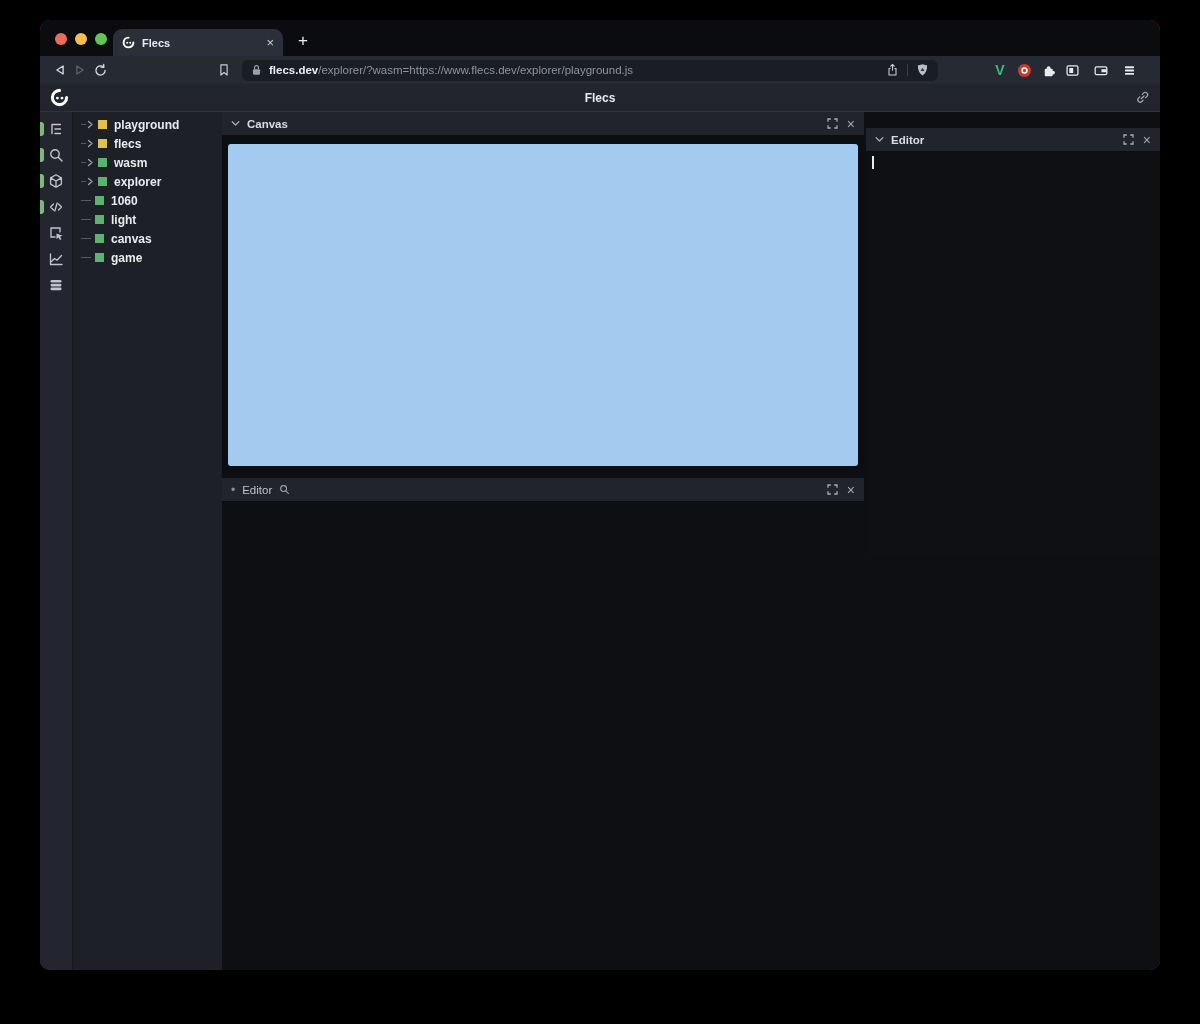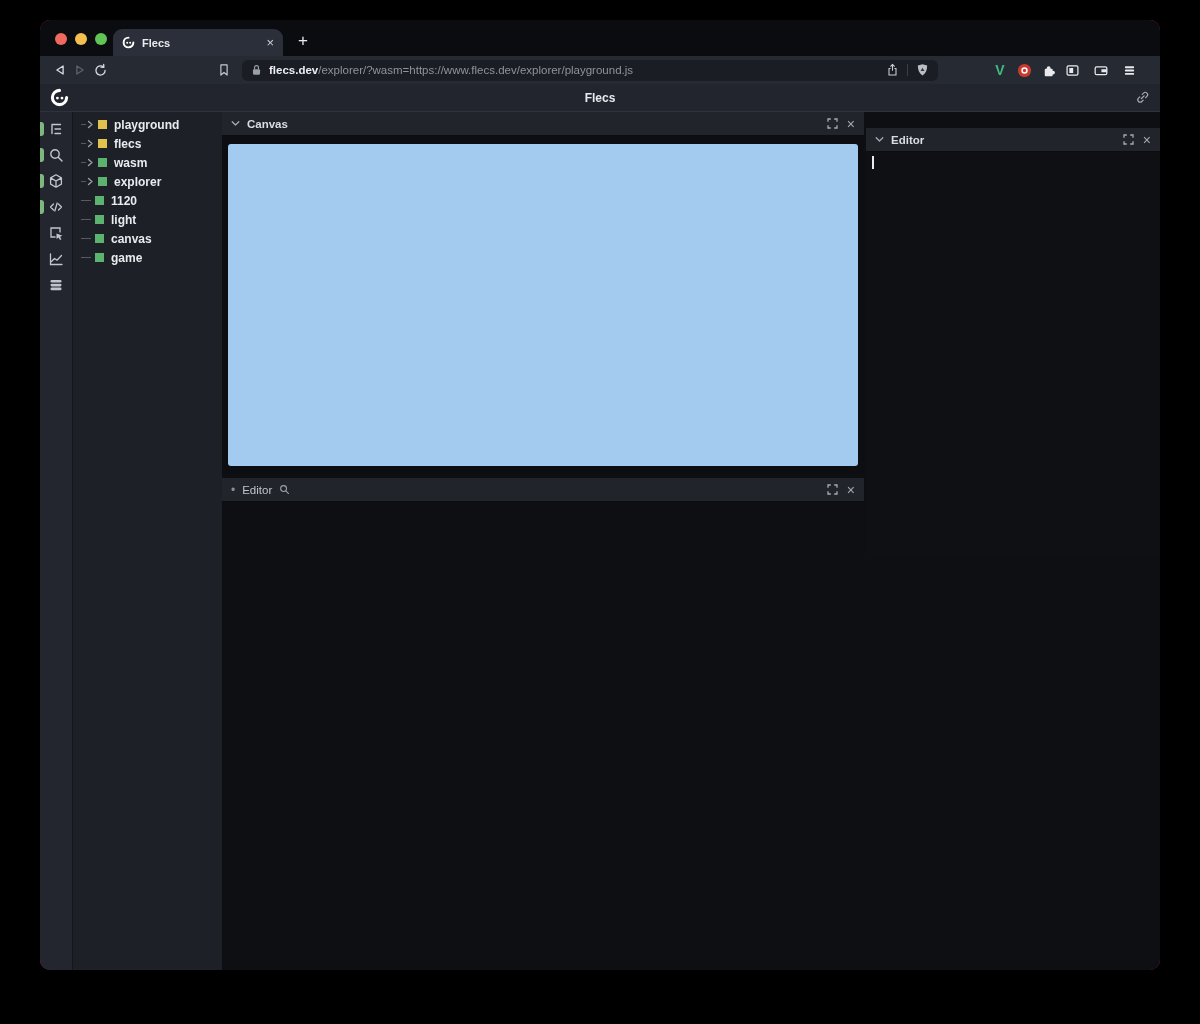--- a/index.html
+++ b/index.html
@@ -289,21 +289,21 @@
             <svg width="7" height="9" viewBox="0 0 7 9">
               <path d="M1.5 1.5 L5 4.5 1.5 7.5" stroke="#9ba0a8" stroke-width="1.3" fill="none" stroke-linecap="round" stroke-linejoin="round"></path>
             </svg>
           </span>
         <span class="sq green"></span>
         <span class="tlabel">explorer</span>
       </div>
       <div class="trow">
         <span class="tline"></span>
         <span class="sq green"></span>
-        <span class="tlabel">1120</span>
+        <span class="tlabel">1060</span>
       </div>
       <div class="trow">
         <span class="tline"></span>
         <span class="sq green"></span>
         <span class="tlabel">light</span>
       </div>
       <div class="trow">
         <span class="tline"></span>
         <span class="sq green"></span>
         <span class="tlabel">canvas</span>

